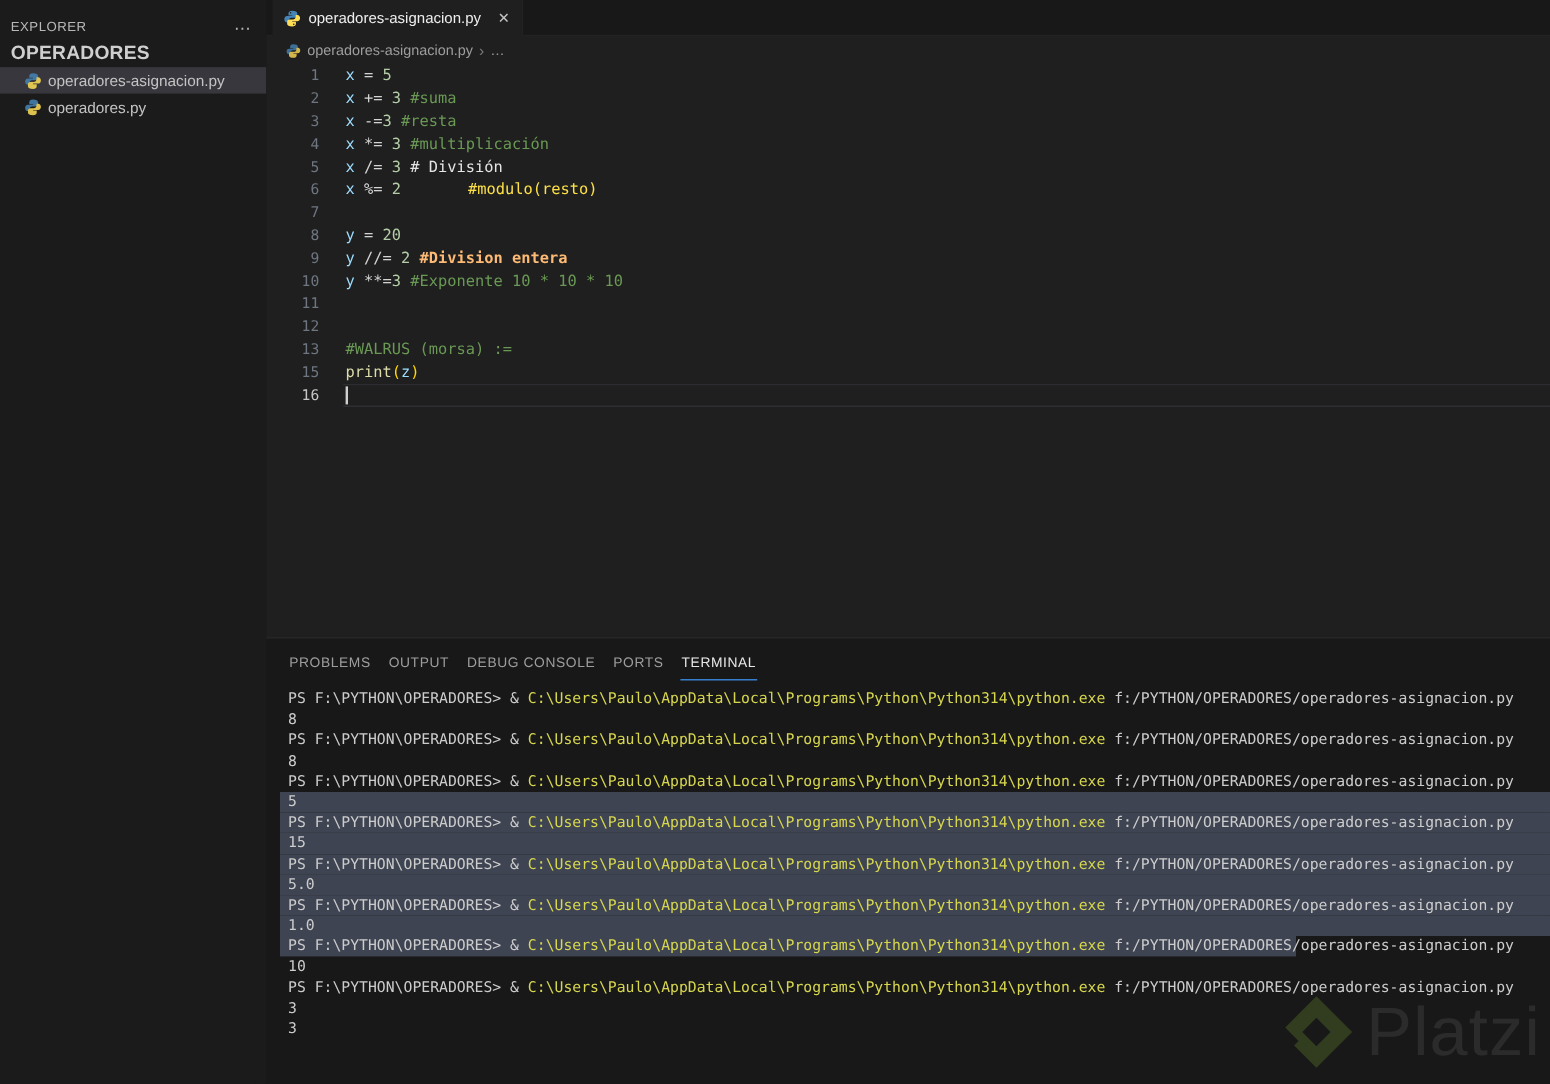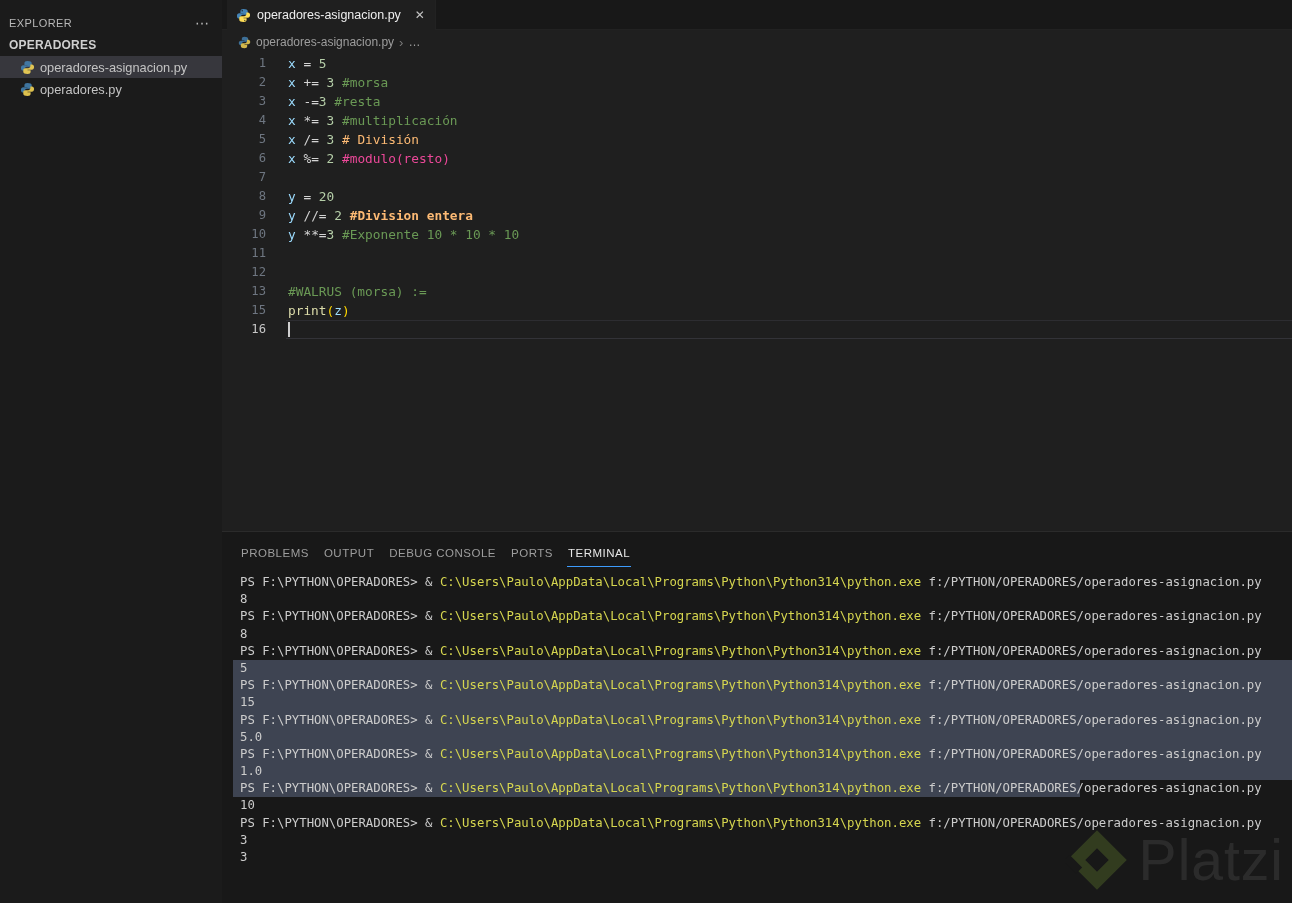--- a/index.html
+++ b/index.html
@@ -4,21 +4,21 @@
 <style>
   * { margin:0; padding:0; box-sizing:border-box; }
   html,body { width:1292px; height:903px; overflow:hidden; }
   body { background:#181818; font-family:"Liberation Sans",sans-serif; position:relative; color:#cccccc; }
 
   
   #sidebar { position:absolute; left:0; top:0; bottom:0; width:222px; background:#1b1b1b; }
   #sidebar-header { height:30px; display:flex; align-items:center; justify-content:space-between; padding:16px 12px 0 9px; }
   #explorer-title { font-size:11px; color:#b8b8b8; letter-spacing:.4px; }
   #explorer-more { color:#b8b8b8; font-size:14px; letter-spacing:1px; cursor:pointer; line-height:10px; }
-  #folder-header { height:22px; display:flex; align-items:center; padding-left:9px; font-size:12px; font-weight:bold; color:#cfcfcf; letter-spacing:.2px; margin-top:4px; }
+  #folder-header { height:22px; display:flex; align-items:center; padding-left:9px; font-size:16px; font-weight:bold; color:#cfcfcf; letter-spacing:.2px; margin-top:4px; }
   .file-row { height:22px; display:flex; align-items:center; padding-left:20px; font-size:12.8px; color:#c3c3c3; cursor:pointer; white-space:nowrap; }
   .file-row.selected { background:#37373d; }
   .file-row .ficon { width:15px; height:15px; margin-right:5px; opacity:.85; flex:none; }
 
   
   #main { position:absolute; left:222px; top:0; right:0; bottom:0; background:#1f1f1f; }
 
   #tabbar { height:30px; background:#181818; display:flex; border-bottom:1px solid #222222; padding-left:5px; }
   .tab { height:30px; display:flex; align-items:center; gap:6px; padding:0 10px 0 9px; background:#1f1f1f; border-right:1px solid #222222; font-size:12.5px; color:#eeeeee; cursor:pointer; }
   .tab .ticon { width:15px; height:15px; flex:none; }
@@ -116,41 +116,41 @@
   </div>
 
   <div id="editor">
   <div class="eline">
     <span class="gut">1</span>
     <span class="codecol"><span style="color: rgb(156, 220, 254);">x</span><span style="color: rgb(212, 212, 212);"> = </span><span style="color: rgb(181, 206, 168);">5</span></span>
   </div>
 
   <div class="eline">
     <span class="gut">2</span>
-    <span class="codecol"><span style="color: rgb(156, 220, 254);">x</span><span style="color: rgb(212, 212, 212);"> += </span><span style="color: rgb(181, 206, 168);">3</span><span style="color: rgb(106, 153, 85);"> #morsa</span></span>
+    <span class="codecol"><span style="color: rgb(156, 220, 254);">x</span><span style="color: rgb(212, 212, 212);"> += </span><span style="color: rgb(181, 206, 168);">3</span><span style="color: rgb(106, 153, 85);"> #suma</span></span>
   </div>
 
   <div class="eline">
     <span class="gut">3</span>
     <span class="codecol"><span style="color: rgb(156, 220, 254);">x</span><span style="color: rgb(212, 212, 212);"> -=</span><span style="color: rgb(181, 206, 168);">3</span><span style="color: rgb(106, 153, 85);"> #resta</span></span>
   </div>
 
   <div class="eline">
     <span class="gut">4</span>
     <span class="codecol"><span style="color: rgb(156, 220, 254);">x</span><span style="color: rgb(212, 212, 212);"> *= </span><span style="color: rgb(181, 206, 168);">3</span><span style="color: rgb(106, 153, 85);"> #multiplicación</span></span>
   </div>
 
   <div class="eline">
     <span class="gut">5</span>
-    <span class="codecol"><span style="color: rgb(156, 220, 254);">x</span><span style="color: rgb(212, 212, 212);"> /= </span><span style="color: rgb(181, 206, 168);">3</span><span style="color: #fdba74;"> # División</span></span>
+    <span class="codecol"><span style="color: rgb(156, 220, 254);">x</span><span style="color: rgb(212, 212, 212);"> /= </span><span style="color: rgb(181, 206, 168);">3</span><span style="color: #e5e5e5;"> # División</span></span>
   </div>
 
   <div class="eline">
     <span class="gut">6</span>
-    <span class="codecol"><span style="color: rgb(156, 220, 254);">x</span><span style="color: rgb(212, 212, 212);"> %= </span><span style="color: rgb(181, 206, 168);">2</span><span style="color: #ec4899;"> #modulo(resto)</span></span>
+    <span class="codecol"><span style="color: rgb(156, 220, 254);">x</span><span style="color: rgb(212, 212, 212);"> %= </span><span style="color: rgb(181, 206, 168);">2</span><span style="color: #fde047; margin-left: 48px;"> #modulo(resto)</span></span>
   </div>
 
   <div class="eline">
     <span class="gut">7</span>
     <span class="codecol"></span>
   </div>
 
   <div class="eline">
     <span class="gut">8</span>
     <span class="codecol"><span style="color: rgb(156, 220, 254);">y</span><span style="color: rgb(212, 212, 212);"> = </span><span style="color: rgb(181, 206, 168);">20</span></span>

